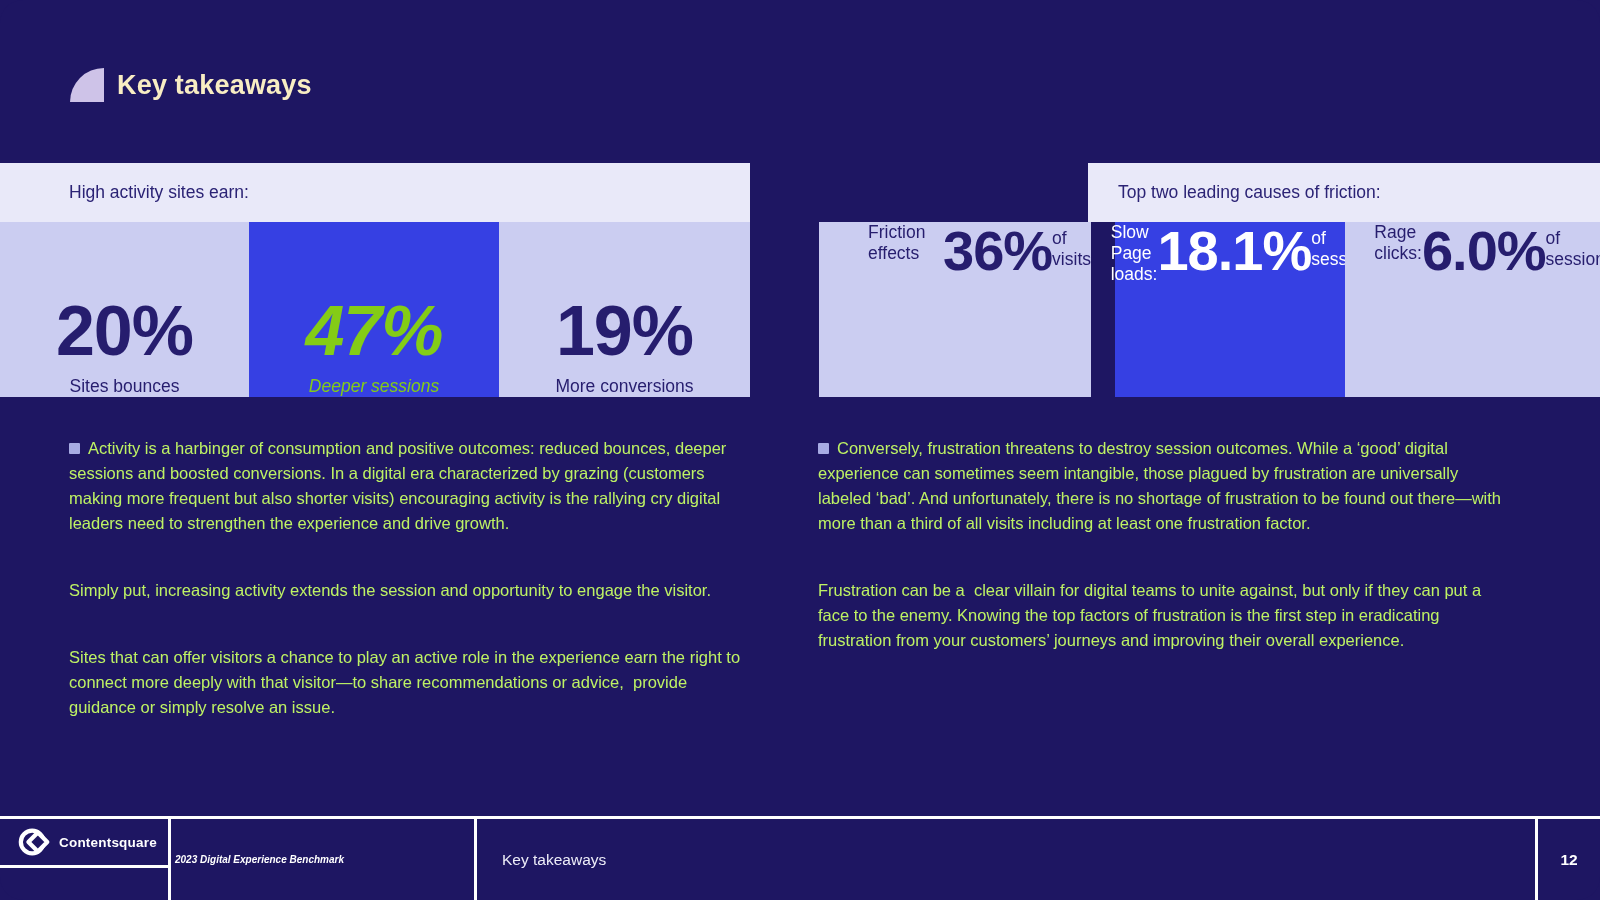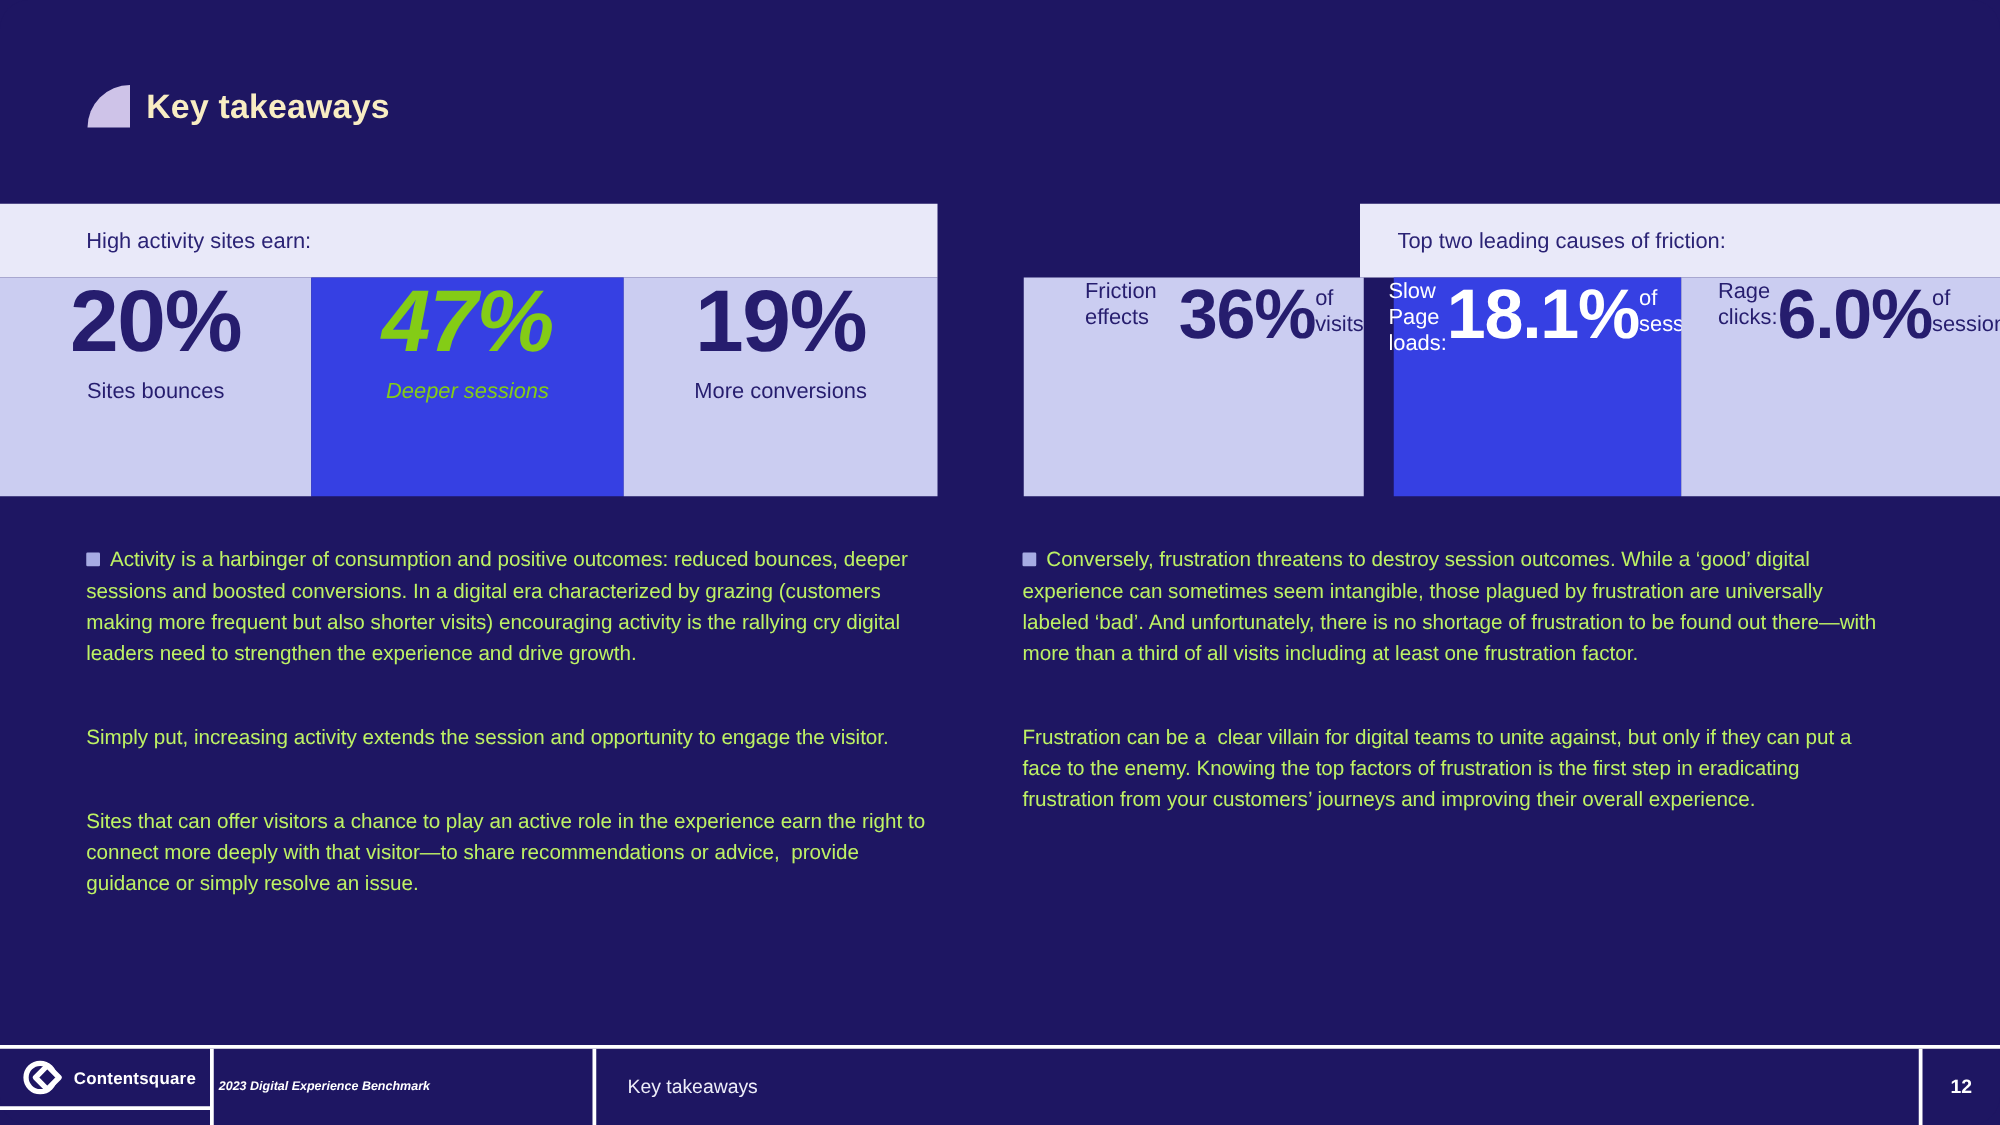--- a/index.html
+++ b/index.html
@@ -14,21 +14,21 @@
   
   .title-row{position:absolute;left:70px;top:68px;display:flex;align-items:flex-end;}
   .pie-icon{width:34px;height:34px;background:#CEC3E8;border-radius:100% 0 0 0;margin-right:13px;}
   .page-title{font-size:27px;font-weight:bold;color:#F8EDC3;line-height:1;padding-bottom:3px;letter-spacing:.2px;}
 
   
   .band-strip{background:#E9E9F9;display:flex;align-items:center;color:#2B2375;font-size:17.5px;}
   .left-band{position:absolute;left:0;top:163px;width:750px;}
   .left-band .band-strip{height:59px;padding-left:69px;box-sizing:border-box;}
   .left-stats{display:grid;grid-template-columns:249px 250px 251px;height:175px;}
-  .stat-cell{background:#CBCDF1;color:#261D6E;display:flex;flex-direction:column;align-items:center;justify-content:flex-start;}
+  .stat-cell{background:#CBCDF1;color:#261D6E;display:flex;flex-direction:column;align-items:center;justify-content:flex-end;}
   .stat-cell.highlight{background:#3640E3;color:#84cc16;font-style:italic;}
   .stat-value{font-size:70px;font-weight:bold;letter-spacing:-1px;line-height:1;}
   .stat-label{font-size:17.5px;margin-top:10px;}
 
   .right-band{position:absolute;left:819px;top:163px;width:781px;height:234px;}
   .right-band .band-strip{position:absolute;left:269px;top:0;width:512px;height:59px;padding-left:30px;box-sizing:border-box;}
   .right-stats{position:absolute;left:0;top:59px;width:781px;height:175px;display:grid;grid-template-columns:272px 254px 255px;}
   .stat-cell2{background:#CBCDF1;color:#261D6E;display:flex;flex-direction:row;align-items:flex-start;justify-content:center;box-sizing:border-box;}
   .stat-cell2.highlight{background:#3640E3;color:#FFFFFF;margin-left:24px;}
   .stat-cell2 .top-label{font-size:17.5px;margin-bottom:4px;}
@@ -39,21 +39,21 @@
   .pad-c{padding-left:43px;}
 
   
   .copy-col{position:absolute;top:436px;color:#bef264;font-size:16.5px;line-height:25px;}
   .copy-left{left:69px;width:678px;}
   .copy-right{left:818px;width:690px;}
   .copy-col p{margin:0 0 42px 0;white-space:pre-wrap;}
   .bullet-sq{display:inline-block;width:11px;height:11px;background:#A7ABE3;border-radius:1px;margin-right:8px;vertical-align:baseline;}
 
   
-  .footer{position:absolute;left:0;bottom:0;width:1600px;height:64px;box-sizing:border-box;
+  .footer{position:absolute;left:0;bottom:0;width:1600px;height:84px;box-sizing:border-box;
           border-top:3px solid #FFFFFF;display:flex;align-items:stretch;color:#FFFFFF;}
   .f-cell{display:flex;align-items:center;box-sizing:border-box;}
   .logo-cell{width:168px;align-self:flex-start;height:49px;border-bottom:3px solid #FFFFFF;padding-left:18px;}
   .vdiv{width:3px;background:#FFFFFF;}
   .report-cell{width:303px;padding-left:4px;font-weight:bold;font-size:10px;font-style:italic;}
   .section-cell{flex:1;padding-left:25px;font-size:15.5px;color:#EDEDF8;}
   .page-cell{width:62px;justify-content:center;font-weight:bold;font-size:15.5px;}
   .brand-mark{display:flex;align-items:center;}
   .brand-name{font-size:13.5px;font-weight:bold;letter-spacing:.2px;margin-left:7px;}
 </style>

